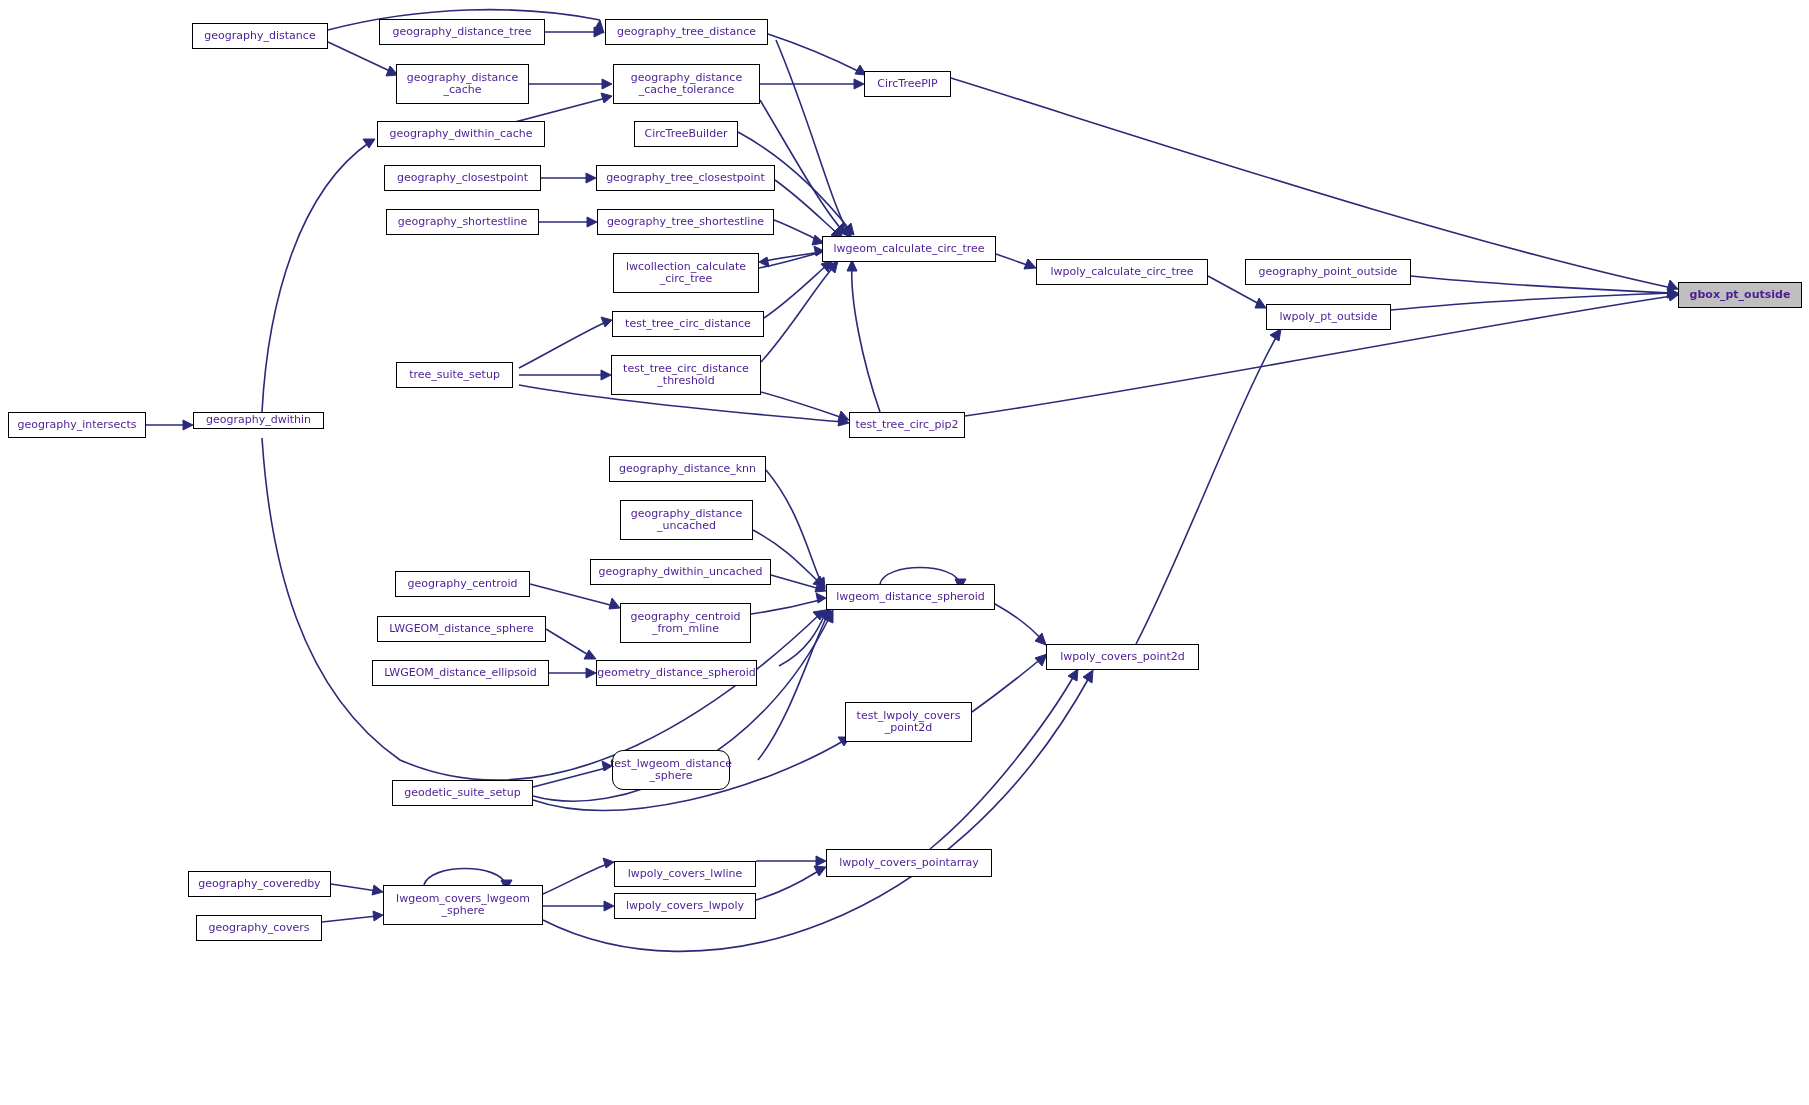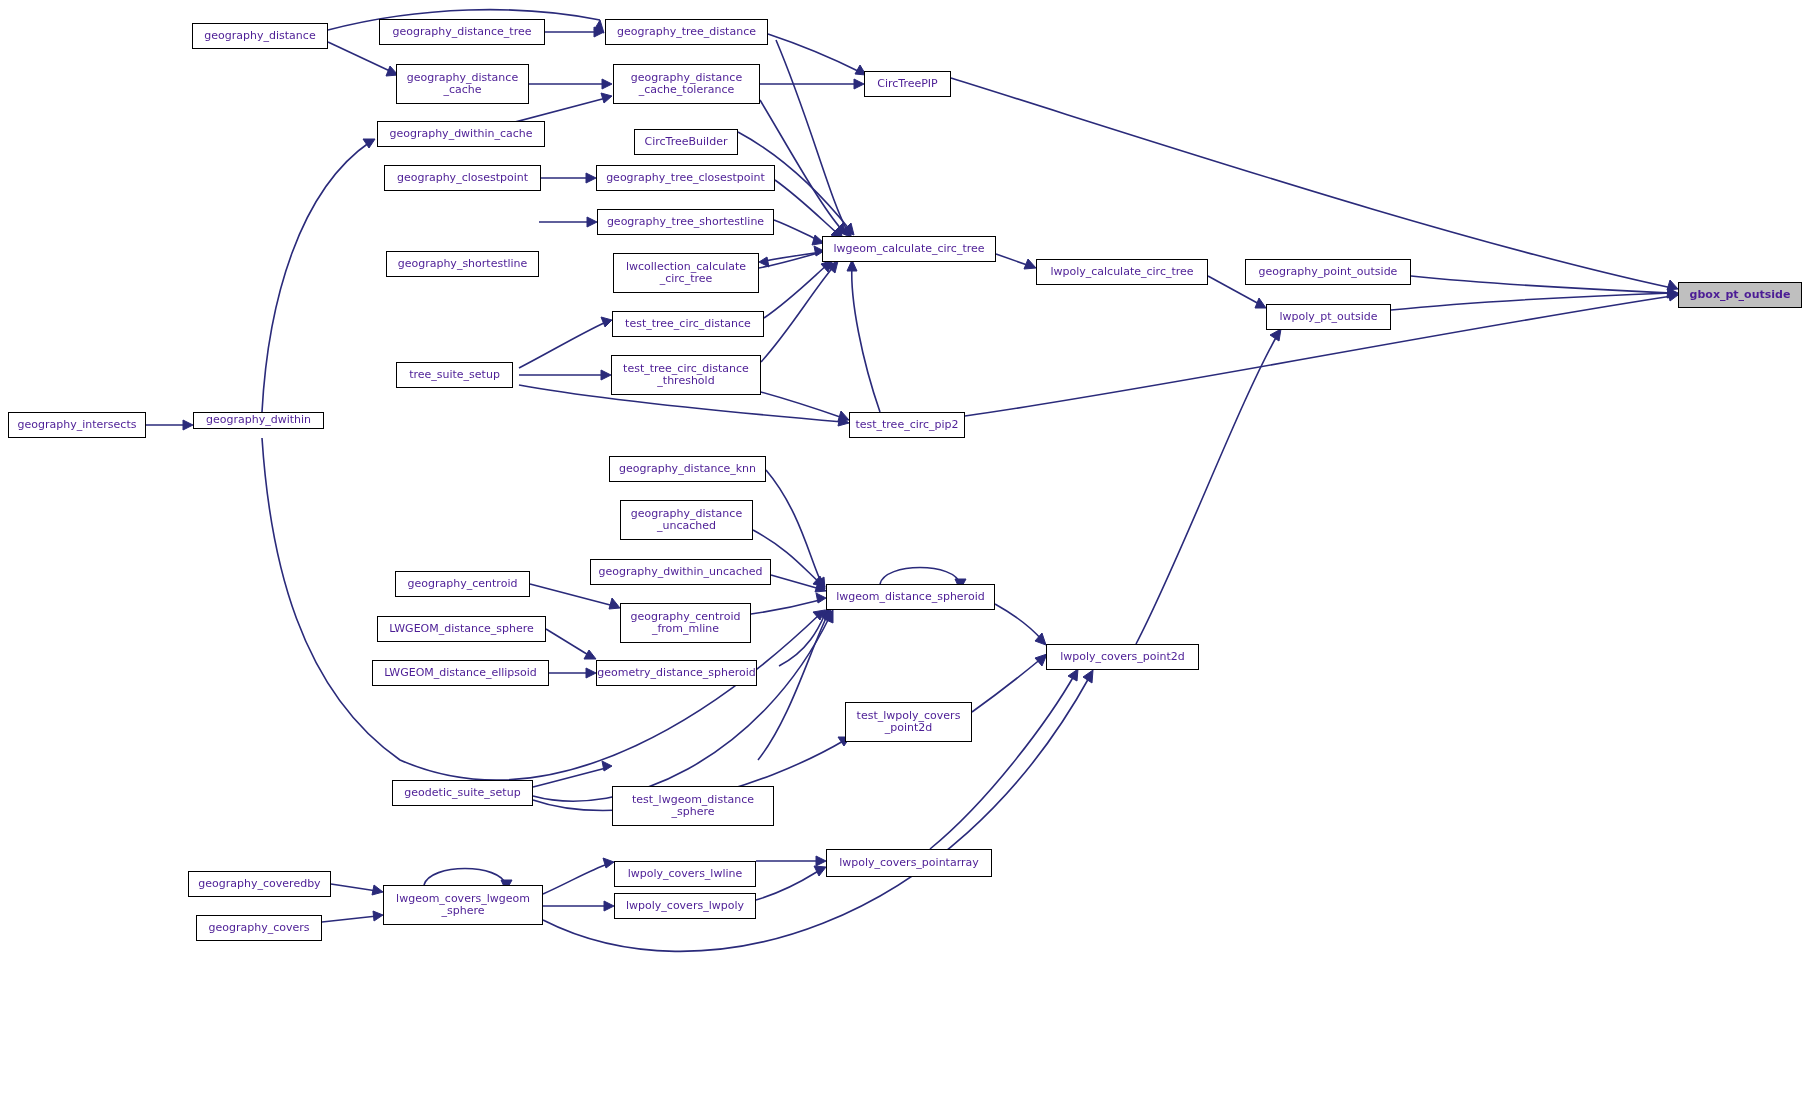--- a/index.html
+++ b/index.html
@@ -136,24 +136,24 @@
   <div id="node-layer">
       <div class="node" style="left: 192px; top: 23px; width: 136px; height: 26px;">geography_distance</div>
       <div class="node" style="left: 379px; top: 19px; width: 166px; height: 26px;">geography_distance_tree</div>
       <div class="node" style="left: 605px; top: 19px; width: 163px; height: 26px;">geography_tree_distance</div>
       <div class="node" style="left: 396px; top: 64px; width: 133px; height: 40px;">geography_distance
 _cache</div>
       <div class="node" style="left: 613px; top: 64px; width: 147px; height: 40px;">geography_distance
 _cache_tolerance</div>
       <div class="node" style="left: 864px; top: 71px; width: 87px; height: 26px;">CircTreePIP</div>
       <div class="node" style="left: 377px; top: 121px; width: 168px; height: 26px;">geography_dwithin_cache</div>
-      <div class="node" style="left: 634px; top: 121px; width: 104px; height: 26px; margin-top: 8px;">CircTreeBuilder</div>
+      <div class="node" style="left: 634px; top: 121px; width: 104px; height: 26px;">CircTreeBuilder</div>
       <div class="node" style="left: 384px; top: 165px; width: 157px; height: 26px;">geography_closestpoint</div>
       <div class="node" style="left: 596px; top: 165px; width: 179px; height: 26px;">geography_tree_closestpoint</div>
-      <div class="node" style="left: 386px; top: 209px; width: 153px; height: 26px; margin-top: 42px;">geography_shortestline</div>
+      <div class="node" style="left: 386px; top: 209px; width: 153px; height: 26px;">geography_shortestline</div>
       <div class="node" style="left: 597px; top: 209px; width: 177px; height: 26px;">geography_tree_shortestline</div>
       <div class="node" style="left: 822px; top: 236px; width: 174px; height: 26px;">lwgeom_calculate_circ_tree</div>
       <div class="node" style="left: 613px; top: 253px; width: 146px; height: 40px;">lwcollection_calculate
 _circ_tree</div>
       <div class="node" style="left: 1036px; top: 259px; width: 172px; height: 26px;">lwpoly_calculate_circ_tree</div>
       <div class="node" style="left: 1245px; top: 259px; width: 166px; height: 26px;">geography_point_outside</div>
       <div class="node hl" style="left: 1678px; top: 282px; width: 124px; height: 26px; font-weight: bold;">gbox_pt_outside</div>
       <div class="node" style="left: 612px; top: 311px; width: 152px; height: 26px;">test_tree_circ_distance</div>
       <div class="node" style="left: 1266px; top: 304px; width: 125px; height: 26px;">lwpoly_pt_outside</div>
       <div class="node" style="left: 396px; top: 362px; width: 117px; height: 26px;">tree_suite_setup</div>
@@ -169,21 +169,21 @@
       <div class="node" style="left: 826px; top: 584px; width: 169px; height: 26px;">lwgeom_distance_spheroid</div>
       <div class="node" style="left: 395px; top: 571px; width: 135px; height: 26px;">geography_centroid</div>
       <div class="node" style="left: 620px; top: 603px; width: 131px; height: 40px;">geography_centroid
 _from_mline</div>
       <div class="node" style="left: 377px; top: 616px; width: 169px; height: 26px;">LWGEOM_distance_sphere</div>
       <div class="node" style="left: 372px; top: 660px; width: 177px; height: 26px;">LWGEOM_distance_ellipsoid</div>
       <div class="node" style="left: 596px; top: 660px; width: 161px; height: 26px;">geometry_distance_spheroid</div>
       <div class="node" style="left: 1046px; top: 644px; width: 153px; height: 26px;">lwpoly_covers_point2d</div>
       <div class="node" style="left: 845px; top: 702px; width: 127px; height: 40px;">test_lwpoly_covers
 _point2d</div>
-      <div class="node" style="left: 612px; top: 786px; width: 162px; height: 40px;">test_lwgeom_distance
+      <div class="node" style="left: 612px; top: 750px; width: 118px; height: 40px; border-radius: 11px;">test_lwgeom_distance
 _sphere</div>
       <div class="node" style="left: 392px; top: 780px; width: 141px; height: 26px;">geodetic_suite_setup</div>
       <div class="node" style="left: 614px; top: 849px; width: 142px; height: 26px; margin-top: 12px;">lwpoly_covers_lwline</div>
       <div class="node" style="left: 826px; top: 849px; width: 166px; height: 28px;">lwpoly_covers_pointarray</div>
       <div class="node" style="left: 188px; top: 871px; width: 143px; height: 26px;">geography_coveredby</div>
       <div class="node" style="left: 383px; top: 885px; width: 160px; height: 40px;">lwgeom_covers_lwgeom
 _sphere</div>
       <div class="node" style="left: 614px; top: 893px; width: 142px; height: 26px;">lwpoly_covers_lwpoly</div>
       <div class="node" style="left: 196px; top: 915px; width: 126px; height: 26px;">geography_covers</div>
     </div>

